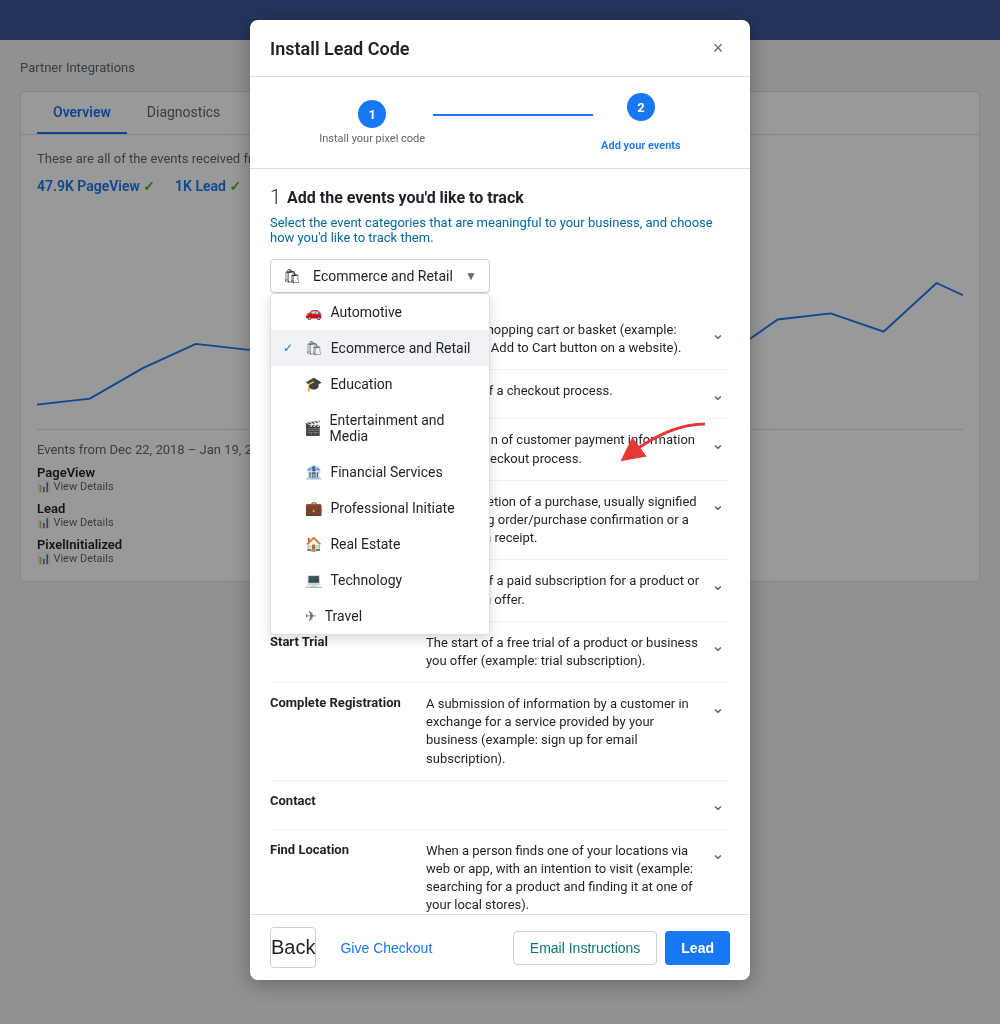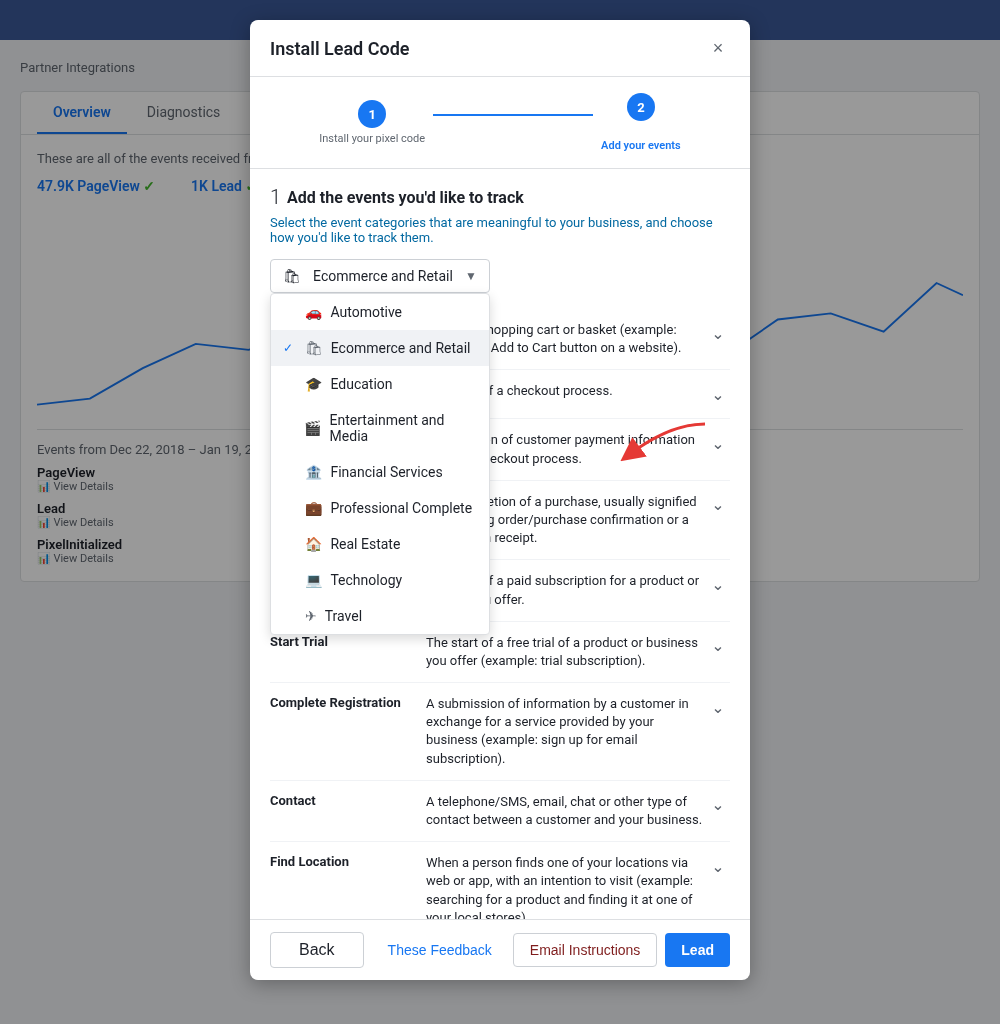--- a/index.html
+++ b/index.html
@@ -71,21 +71,21 @@
     }
 
     .bg-desc {
       font-size: 13px;
       color: #606770;
       margin-bottom: 12px;
     }
 
     .bg-stats {
       display: flex;
-      gap: 36px;
+      gap: 20px;
       margin-bottom: 16px;
     }
 
     .bg-stat {
       font-size: 14px;
       font-weight: 600;
       color: #1d2129;
     }
 
     .bg-stat span {
@@ -404,25 +404,25 @@
     .modal-footer {
       display: flex;
       align-items: center;
       justify-content: space-between;
       padding: 12px 20px;
       border-top: 1px solid #dddfe2;
       flex-shrink: 0;
     }
 
     .btn-back {
-      padding: 8px 28px;
+      padding: 8px 0;
       background: white;
       border: 1px solid #ccd0d5;
       border-radius: 4px;
-      font-size: 16px;
+      font-size: 20px;
       color: #1d2129;
       cursor: pointer;
     }
 
     .btn-feedback {
       padding: 8px 16px;
       background: none;
       border: none;
       font-size: 14px;
       color: #1877f2;
@@ -434,21 +434,21 @@
       display: flex;
       gap: 8px;
     }
 
     .btn-email {
       padding: 8px 16px;
       background: white;
       border: 1px solid #ccd0d5;
       border-radius: 4px;
       font-size: 14px;
-      color: #7f1d1d;
+      color: #0f766e;
       cursor: pointer;
     }
 
     .btn-done {
       padding: 8px 16px;
       background: #1877f2;
       border: none;
       border-radius: 4px;
       font-size: 14px;
       color: white;
@@ -593,21 +593,21 @@
               <span>Entertainment and Media</span>
             </div>
             <div class="dropdown-item">
               <span class="check-mark"> </span>
               <span class="item-icon">🏦</span>
               <span>Financial Services</span>
             </div>
             <div class="dropdown-item">
               <span class="check-mark"> </span>
               <span class="item-icon">💼</span>
-              <span>Professional Complete</span>
+              <span>Professional Initiate</span>
             </div>
             <div class="dropdown-item">
               <span class="check-mark"> </span>
               <span class="item-icon">🏠</span>
               <span>Real Estate</span>
             </div>
             <div class="dropdown-item">
               <span class="check-mark"> </span>
               <span class="item-icon">💻</span>
               <span>Technology</span>
@@ -692,23 +692,20 @@
             </div>
             <div class="event-right">
               <div class="event-desc">A submission of information by a customer in exchange for a service provided by your business (example: sign up for email subscription).</div>
             </div>
             <div class="chevron-btn">⌄</div>
           </div>
           <div class="event-row">
             <div class="event-left">
               <div class="event-name">Contact</div>
             </div>
-            <div class="event-right">
-              <div class="event-desc">A telephone/SMS, email, chat or other type of contact between a customer and your business.</div>
-            </div>
             <div class="chevron-btn">⌄</div>
           </div>
           <div class="event-row">
             <div class="event-left">
               <div class="event-name">Find Location</div>
             </div>
             <div class="event-right">
               <div class="event-desc">When a person finds one of your locations via web or app, with an intention to visit (example: searching for a product and finding it at one of your local stores).</div>
             </div>
             <div class="chevron-btn">⌄</div>
@@ -716,21 +713,21 @@
 
         </div>
 
       </div>
 
     </div>
 
     <div class="modal-footer">
       <div style="display:flex; gap:8px; align-items:center">
         <button class="btn-back">Back</button>
-        <button class="btn-feedback">These Feedback</button>
+        <button class="btn-feedback">Give Checkout</button>
       </div>
       <div class="btn-group-right">
         <button class="btn-email">Email Instructions</button>
         <button class="btn-done">Lead</button>
       </div>
     </div>
 
   </div>
 </div>
 

